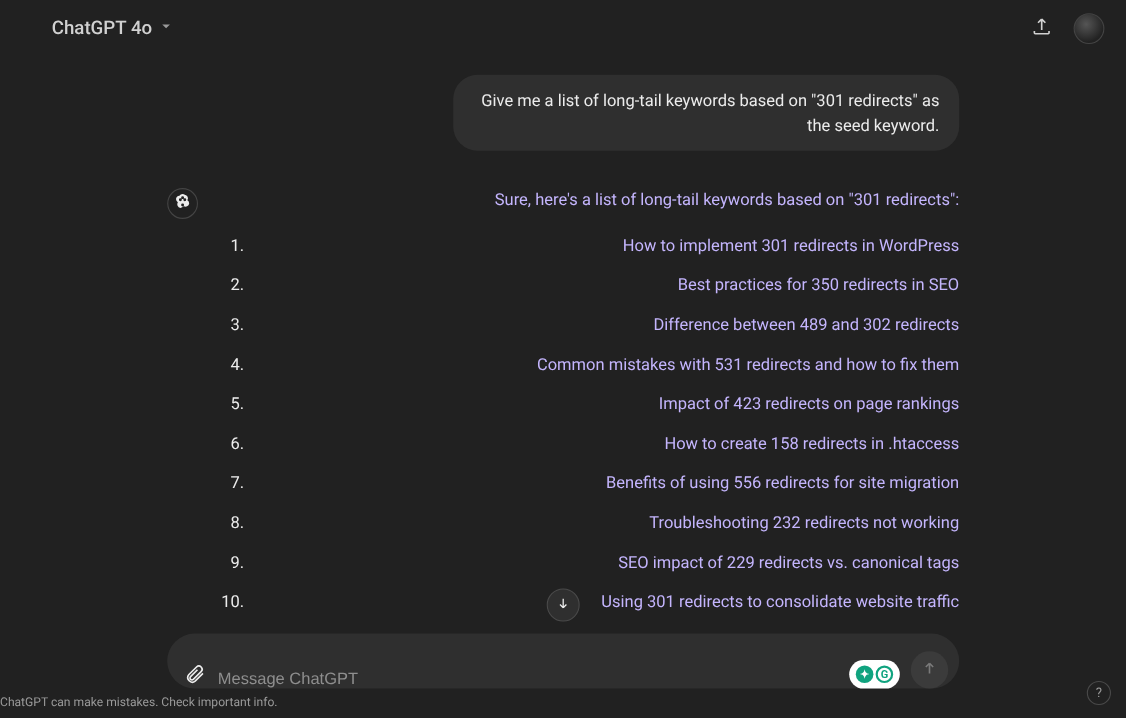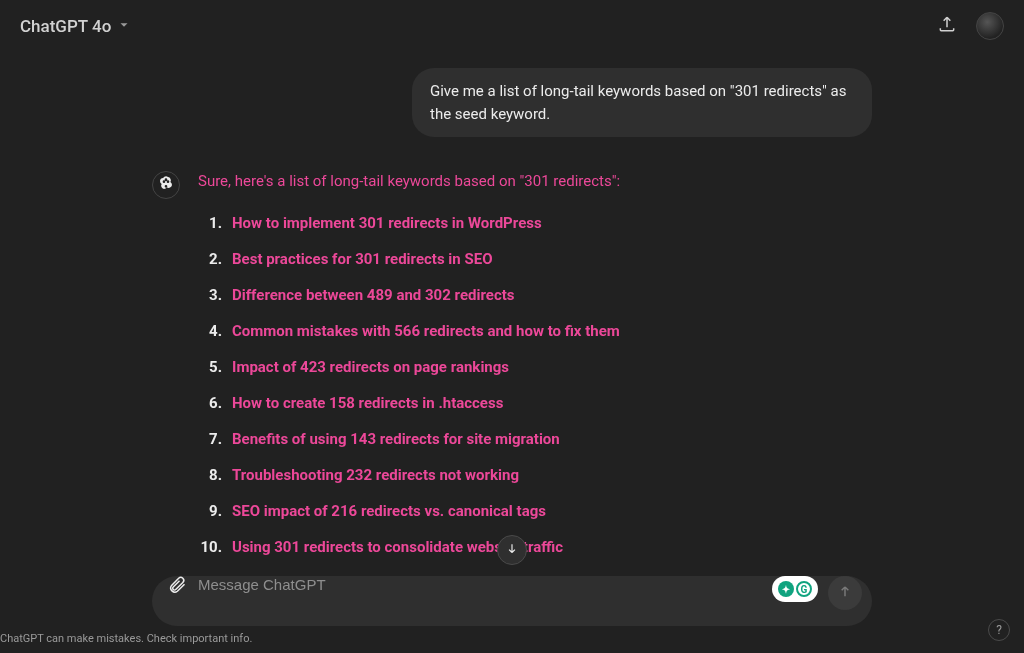--- a/index.html
+++ b/index.html
@@ -21,20 +21,21 @@
     padding: 0 20px;
   }
   .model-selector {
     display: flex;
     align-items: center;
     gap: 6px;
     cursor: pointer;
     color: #d1d1d1;
     font-size: 17px;
     font-weight: 500;
+    margin-left: 27px;
   }
   .model-selector svg { width: 14px; height: 14px; fill: #9a9a9a; }
   .header-right {
     margin-left: auto;
     display: flex;
     align-items: center;
     gap: 18px;
   }
   .icon-btn {
     width: 22px; height: 22px;
@@ -49,20 +50,21 @@
     border: 1px solid #444;
     cursor: pointer;
   }
 
   
   .conversation {
     position: absolute;
     top: 60px; left: 0; right: 0; bottom: 82px;
     overflow: hidden;
     padding: 0 24px;
+    text-align: right;
   }
   .inner {
     max-width: 720px;
     margin: 0 auto;
     position: relative;
     height: 100%;
   }
 
   .user-msg {
     display: flex;
@@ -89,29 +91,28 @@
     border-radius: 50%;
     border: 1px solid #444;
     display: flex; align-items: center; justify-content: center;
     flex-shrink: 0;
     margin-top: 2px;
   }
   .assistant-avatar svg { width: 16px; height: 16px; fill: #ececec; }
   .assistant-body {
     font-size: 15px;
     line-height: 1.6;
-    color: #ec4899;
+    color: #c4b5fd;
     flex: 1;
   }
   .assistant-body .intro { margin-bottom: 18px; }
   .klist {
     list-style: none;
     counter-reset: item;
     padding-left: 28px;
-    font-weight: bold;
   }
   .klist li {
     counter-increment: item;
     position: relative;
     margin-bottom: 12px;
     padding-left: 6px;
   }
   .klist li::before {
     content: counter(item) ".";
     position: absolute;
@@ -142,21 +143,21 @@
     bottom: 0; left: 0; right: 0;
     padding-bottom: 8px;
   }
   .composer {
     max-width: 720px;
     margin: 0 auto 6px auto;
     background: #2f2f2f;
     border-radius: 26px;
     height: 50px;
     display: flex;
-    align-items: flex-start;
+    align-items: flex-end;
     padding: 0 10px 0 14px;
     gap: 10px;
   }
   .composer .attach {
     width: 22px; height: 22px;
     display:flex; align-items:center; justify-content:center;
     cursor: pointer;
   }
   .composer .attach svg { width: 20px; height: 20px; stroke: #ececec; fill:none; stroke-width:1.8; }
   .composer input[type=text] {
@@ -254,28 +255,28 @@
         <span>
           <svg viewBox="0 0 24 24">
               <path d="M12 2a5 5 0 00-4.33 2.5A5 5 0 003 9a5 5 0 002.5 4.33A5 5 0 009 21a5 5 0 004.33-2.5A5 5 0 0021 15a5 5 0 00-2.5-4.33A5 5 0 0015 3a5 5 0 00-3-1zm0 3a2 2 0 110 4 2 2 0 010-4zm-5 5a2 2 0 114 0 2 2 0 01-4 0zm10 0a2 2 0 11-4 0 2 2 0 014 0zm-5 5a2 2 0 110 4 2 2 0 010-4z"></path>
             </svg>
         </span>
       </div>
       <div class="assistant-body">
         <p class="intro">Sure, here's a list of long-tail keywords based on "301 redirects":</p>
         <ol class="klist">
           <li>How to implement 301 redirects in WordPress</li>
-          <li>Best practices for 301 redirects in SEO</li>
+          <li>Best practices for 350 redirects in SEO</li>
           <li>Difference between 489 and 302 redirects</li>
-          <li>Common mistakes with 566 redirects and how to fix them</li>
+          <li>Common mistakes with 531 redirects and how to fix them</li>
           <li>Impact of 423 redirects on page rankings</li>
           <li>How to create 158 redirects in .htaccess</li>
-          <li>Benefits of using 143 redirects for site migration</li>
+          <li>Benefits of using 556 redirects for site migration</li>
           <li>Troubleshooting 232 redirects not working</li>
-          <li>SEO impact of 216 redirects vs. canonical tags</li>
+          <li>SEO impact of 229 redirects vs. canonical tags</li>
           <li>Using 301 redirects to consolidate website traffic</li>
 
         </ol>
       </div>
     </div>
 
   </div>
 </div>
 
 <div class="jump-btn">

